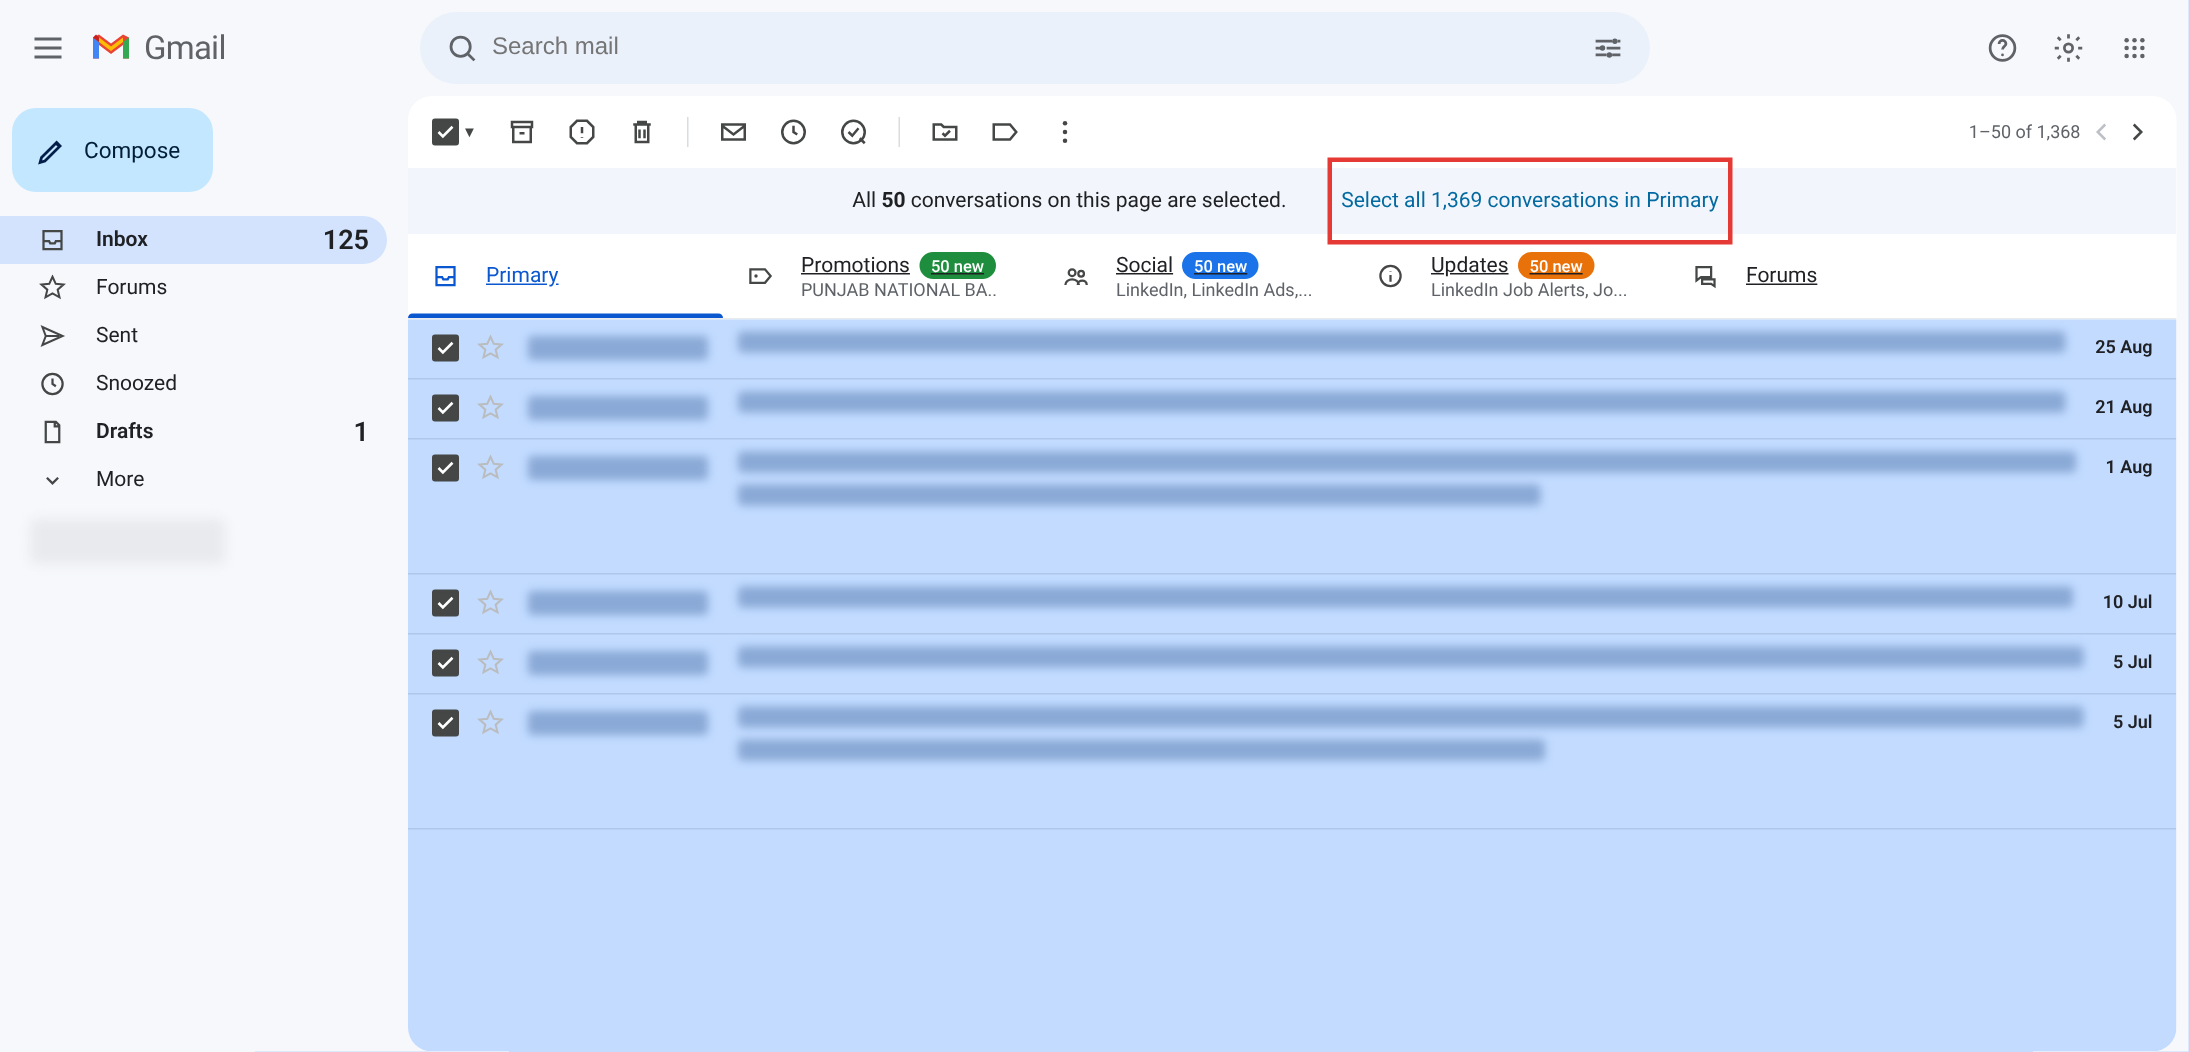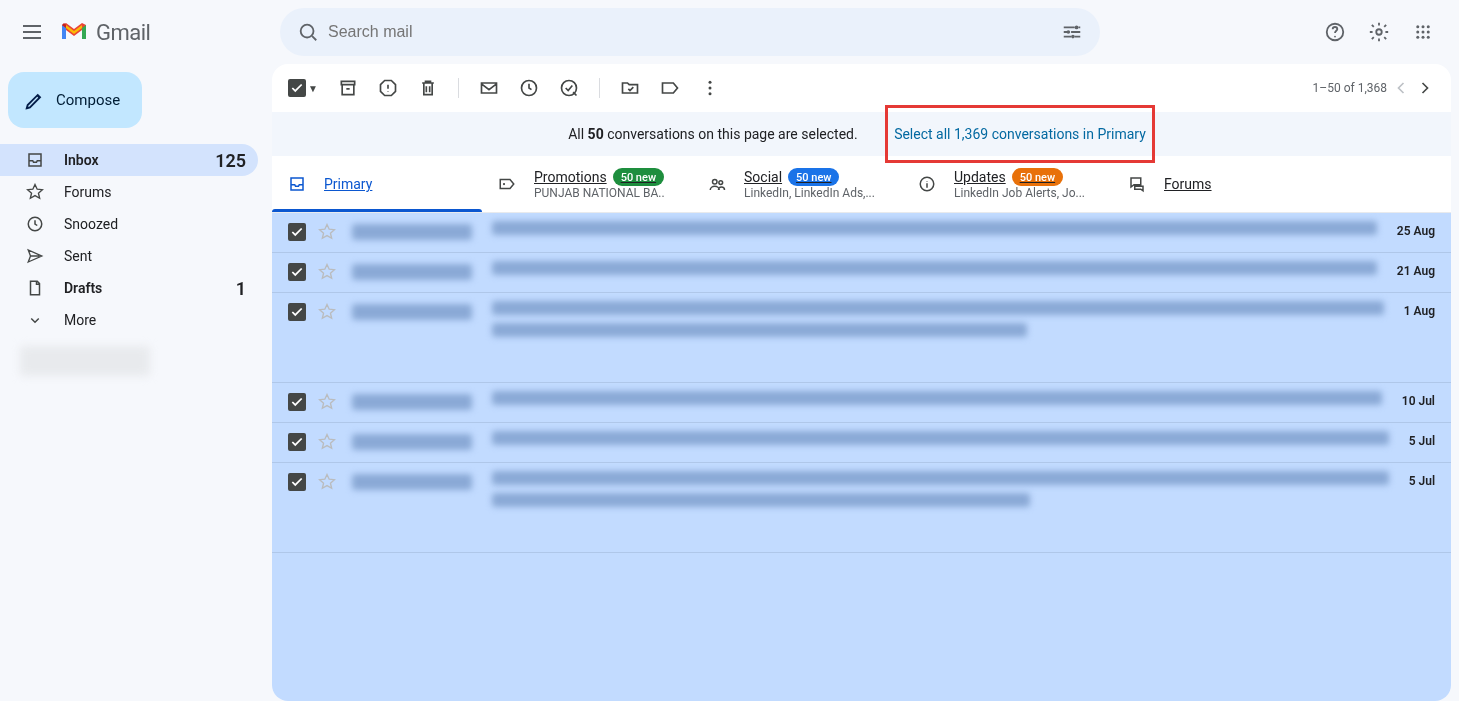--- a/index.html
+++ b/index.html
@@ -274,33 +274,33 @@
             <svg width="18" height="18" viewBox="0 0 24 24" style="color:#444746">
               <use href="#i-star"></use>
             </svg>
           </span>
           <span class="nav-label">Forums</span>
           <span class="nav-count"></span>
         </div>
         <div class="nav-item">
           <span class="nav-icon">
             <svg width="18" height="18" viewBox="0 0 24 24" style="color:#444746">
-              <use href="#i-clock"></use>
-            </svg>
-          </span>
-          <span class="nav-label">Snoozed</span>
+              <use href="#i-send"></use>
+            </svg>
+          </span>
+          <span class="nav-label">Sent</span>
           <span class="nav-count"></span>
         </div>
         <div class="nav-item">
           <span class="nav-icon">
             <svg width="18" height="18" viewBox="0 0 24 24" style="color:#444746">
-              <use href="#i-send"></use>
-            </svg>
-          </span>
-          <span class="nav-label">Sent</span>
+              <use href="#i-clock"></use>
+            </svg>
+          </span>
+          <span class="nav-label">Snoozed</span>
           <span class="nav-count"></span>
         </div>
         <div class="nav-item bold">
           <span class="nav-icon">
             <svg width="18" height="18" viewBox="0 0 24 24" style="color:#444746">
               <use href="#i-file"></use>
             </svg>
           </span>
           <span class="nav-label">Drafts</span>
           <span class="nav-count">1</span>

